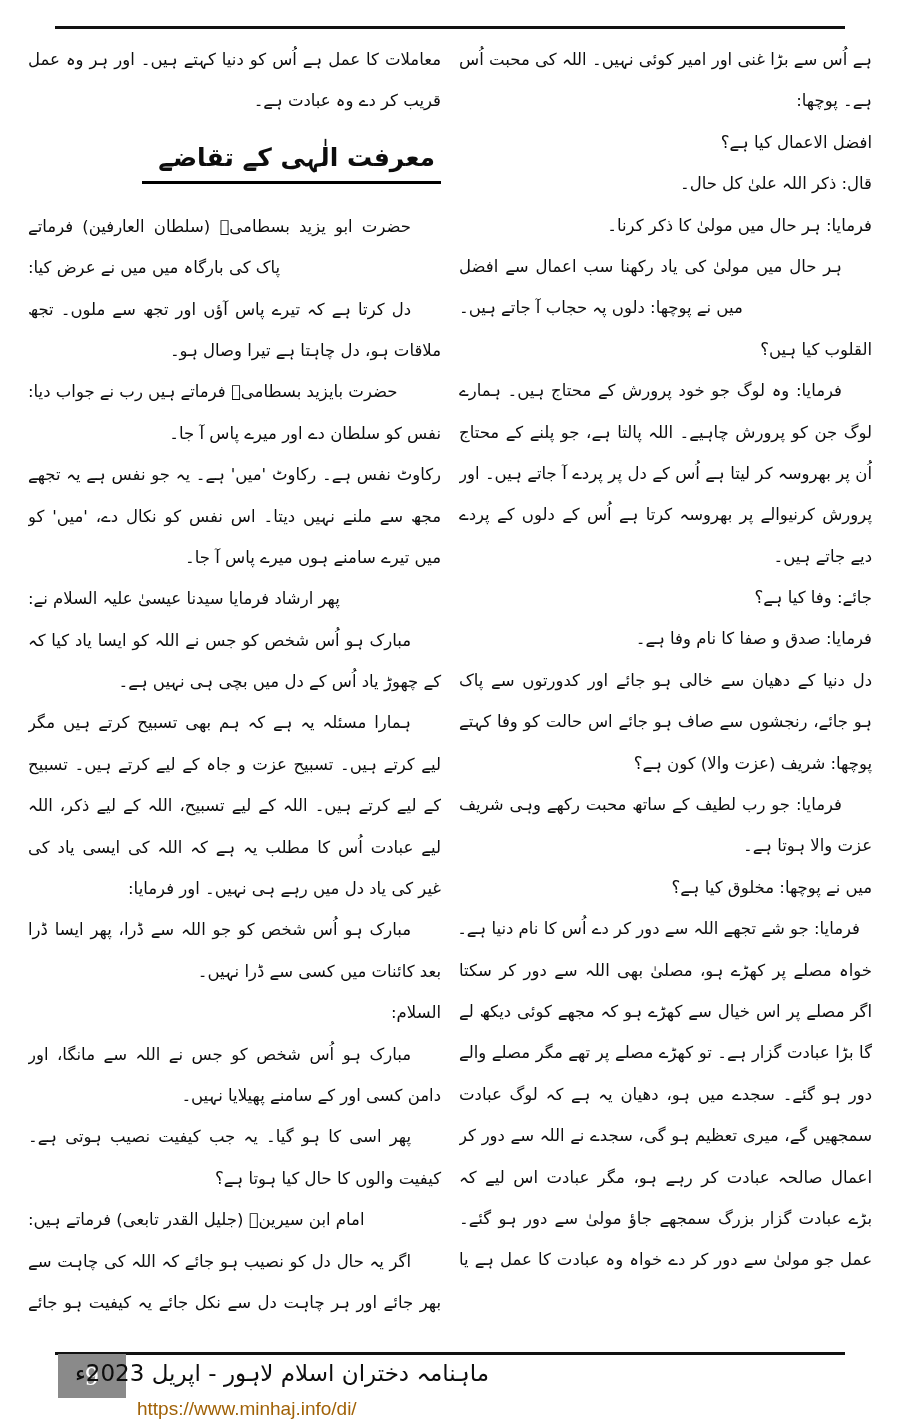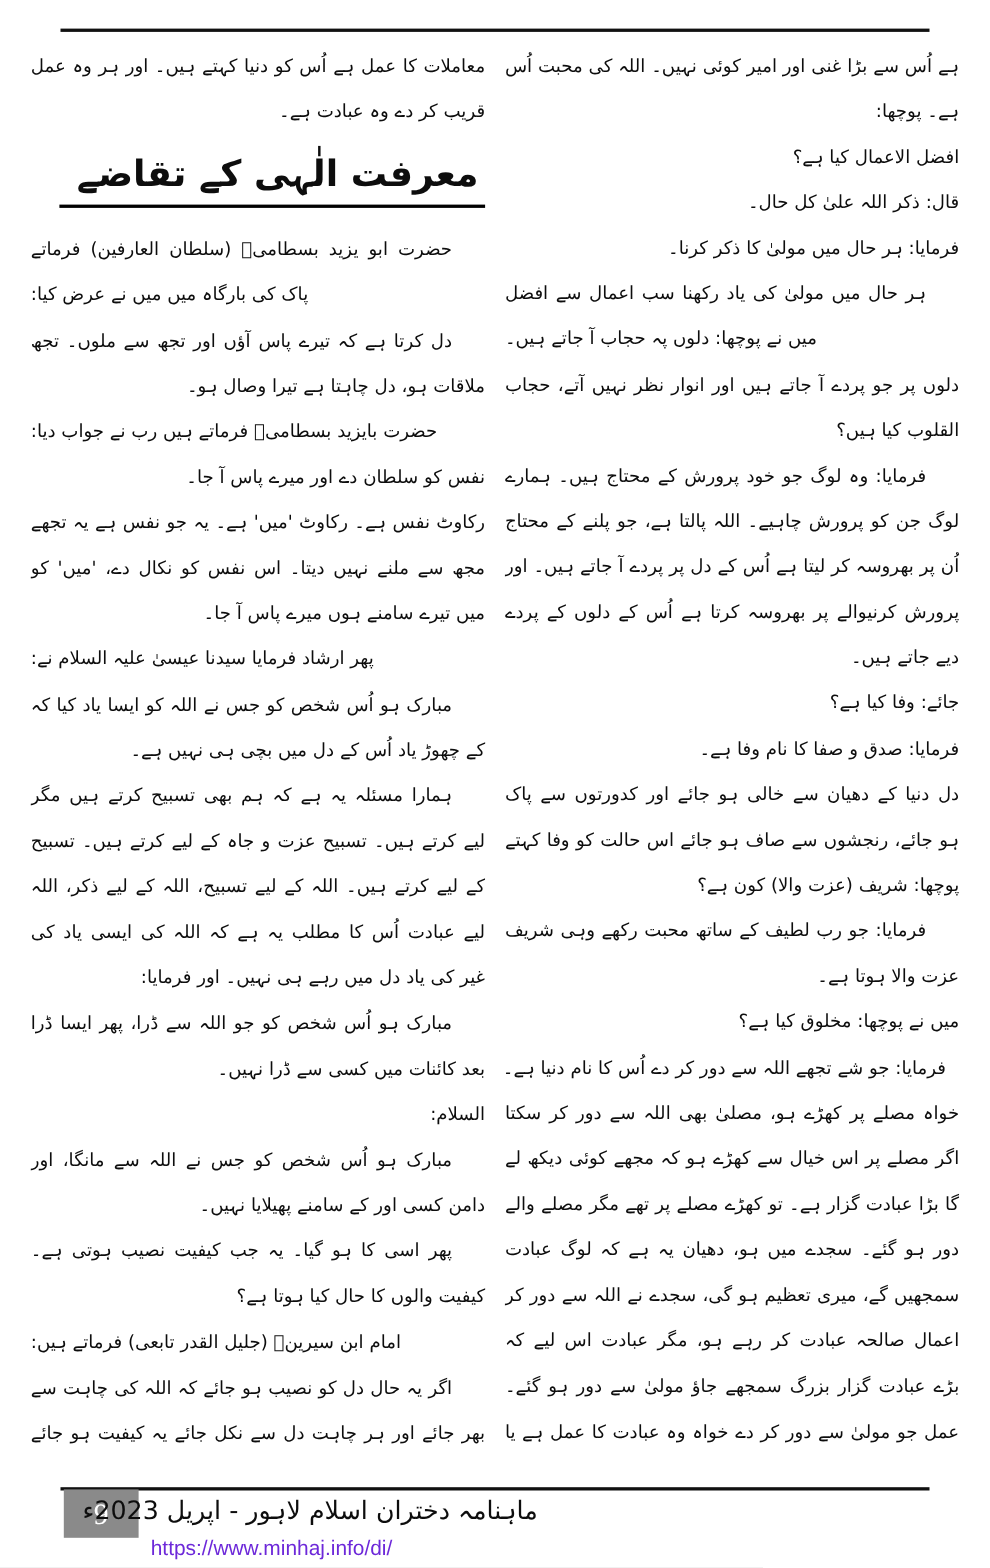--- a/index.html
+++ b/index.html
@@ -35,21 +35,21 @@
   .line.c  { text-align:right; }
   .line.r  { text-align:left; padding-right:12px; }
 
   .heading-slot {
     height:84px;
     display:flex; align-items:center; justify-content:flex-start;
     padding-left:4px;
   }
   .heading-text {
     display:inline-block;
-    font-size:33px; font-weight:bold;
+    font-size:25px; font-weight:bold;
     padding:0 6px 9px 16px;
     border-bottom:3px solid #000;
     letter-spacing:0.5px;
   }
 
   .page-number-badge {
     position:absolute; top:1354px; left:58px;
     width:68px; height:44px;
     background:#8a8a8a;
     display:flex; align-items:center; justify-content:center;
@@ -64,21 +64,21 @@
     position:absolute; top:1360px; left:75px; right:auto;
     width:770px;
     text-align:left;
     font-size:23px; font-weight:normal;
     direction:rtl;
   }
   .page-url {
     position:absolute; top:1398px; left:137px;
     direction:ltr; text-align:left;
     font-family:"Liberation Sans", sans-serif;
-    font-size:19px; color:#6d28d9;
+    font-size:19px; color:#a16207;
     text-decoration:none;
   }
 </style>
 </head>
 <body>
 
 <div class="page">
 
   <div class="rule top-rule" style="background: rgb(17, 17, 17);"></div>
 
@@ -86,21 +86,20 @@
 
     <div class="col">
       <div>
           <div class="line j">ہے اُس سے بڑا غنی اور امیر کوئی نہیں۔ اللہ کی محبت اُس کو غنی کرتی</div>
           <div class="line c">ہے۔ پوچھا:</div>
           <div class="line c">افضل الاعمال کیا ہے؟</div>
           <div class="line c">قال: ذکر اللہ علیٰ کل حال۔</div>
           <div class="line c">فرمایا: ہر حال میں مولیٰ کا ذکر کرنا۔</div>
           <div class="line js">ہر حال میں مولیٰ کی یاد رکھنا سب اعمال سے افضل عمل ہے۔</div>
           <div class="line r">میں نے پوچھا: دلوں پہ حجاب آ جاتے ہیں۔</div>
-          <div class="line j">دلوں پر جو پردے آ جاتے ہیں اور انوار نظر نہیں آتے، حجاب</div>
           <div class="line c">القلوب کیا ہیں؟</div>
           <div class="line js">فرمایا: وہ لوگ جو خود پرورش کے محتاج ہیں۔ ہمارے جیسے</div>
           <div class="line j">لوگ جن کو پرورش چاہیے۔ اللہ پالتا ہے، جو پلنے کے محتاج ہیں۔ جو</div>
           <div class="line j">اُن پر بھروسہ کر لیتا ہے اُس کے دل پر پردے آ جاتے ہیں۔ اور جو</div>
           <div class="line j">پرورش کرنیوالے پر بھروسہ کرتا ہے اُس کے دلوں کے پردے اٹھا</div>
           <div class="line c">دیے جاتے ہیں۔</div>
           <div class="line c">جائے: وفا کیا ہے؟</div>
           <div class="line c">فرمایا: صدق و صفا کا نام وفا ہے۔</div>
           <div class="line j">دل دنیا کے دھیان سے خالی ہو جائے اور کدورتوں سے پاک</div>
           <div class="line j">ہو جائے، رنجشوں سے صاف ہو جائے اس حالت کو وفا کہتے ہیں۔</div>

